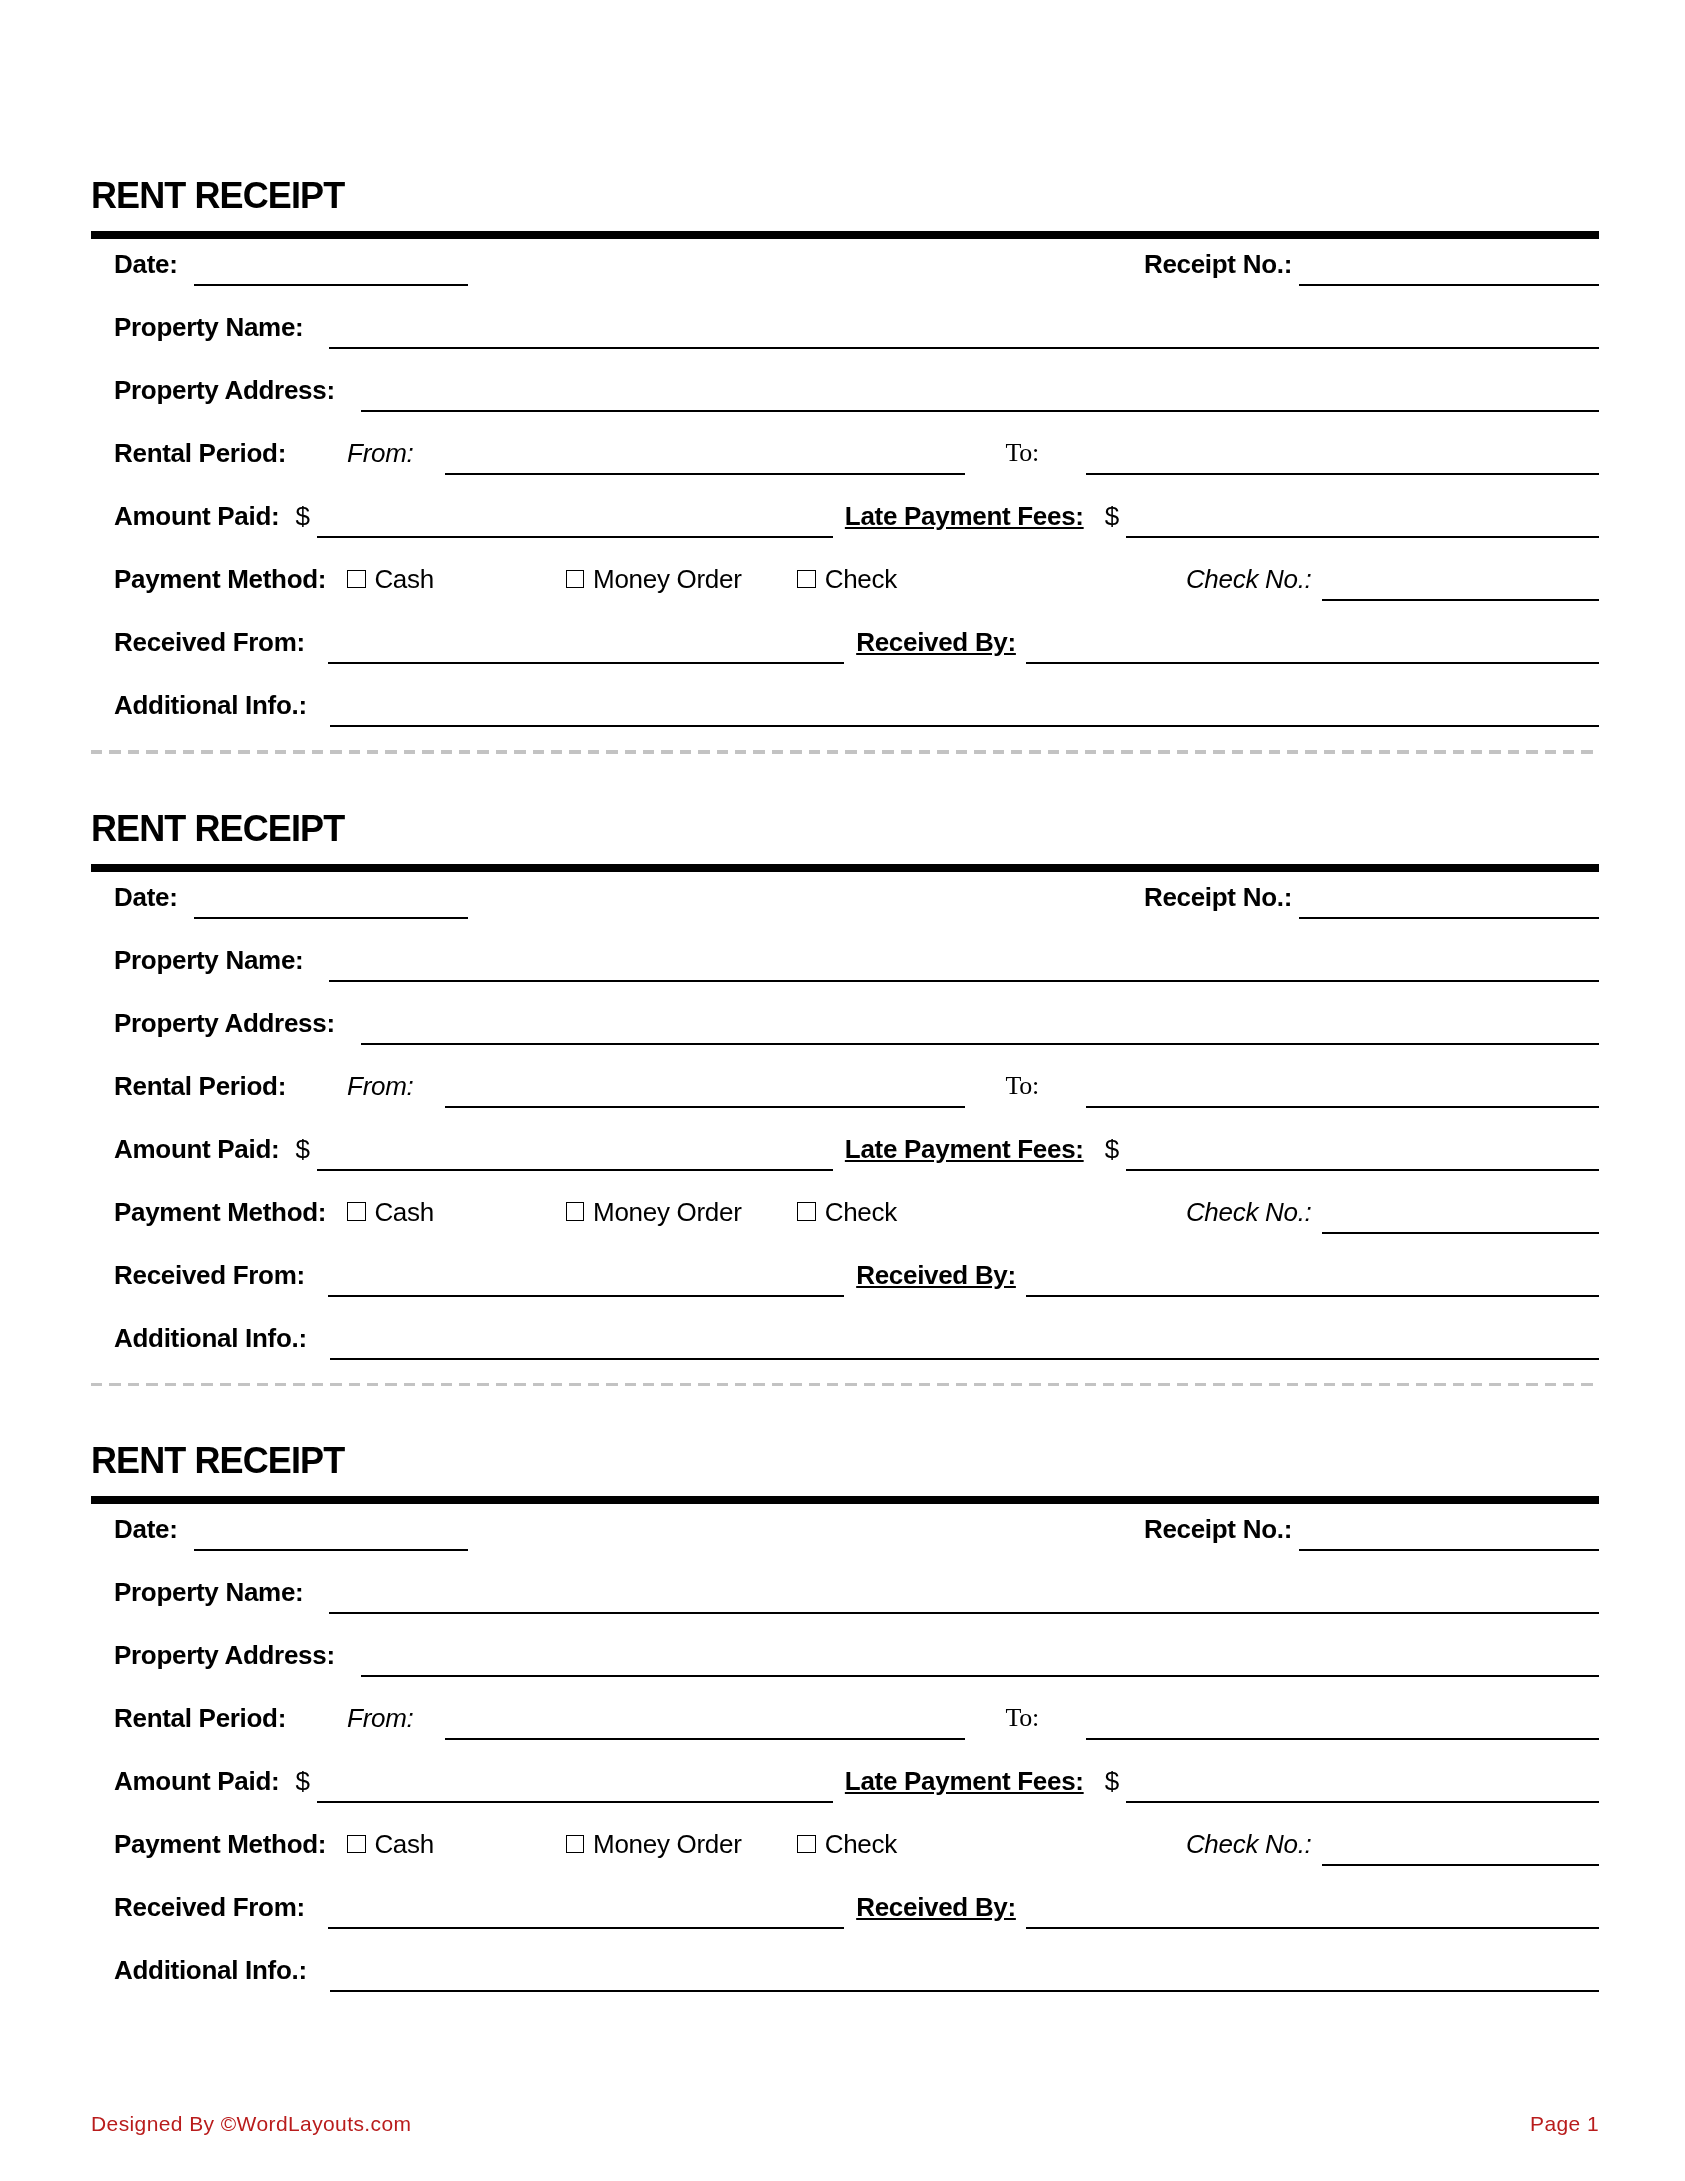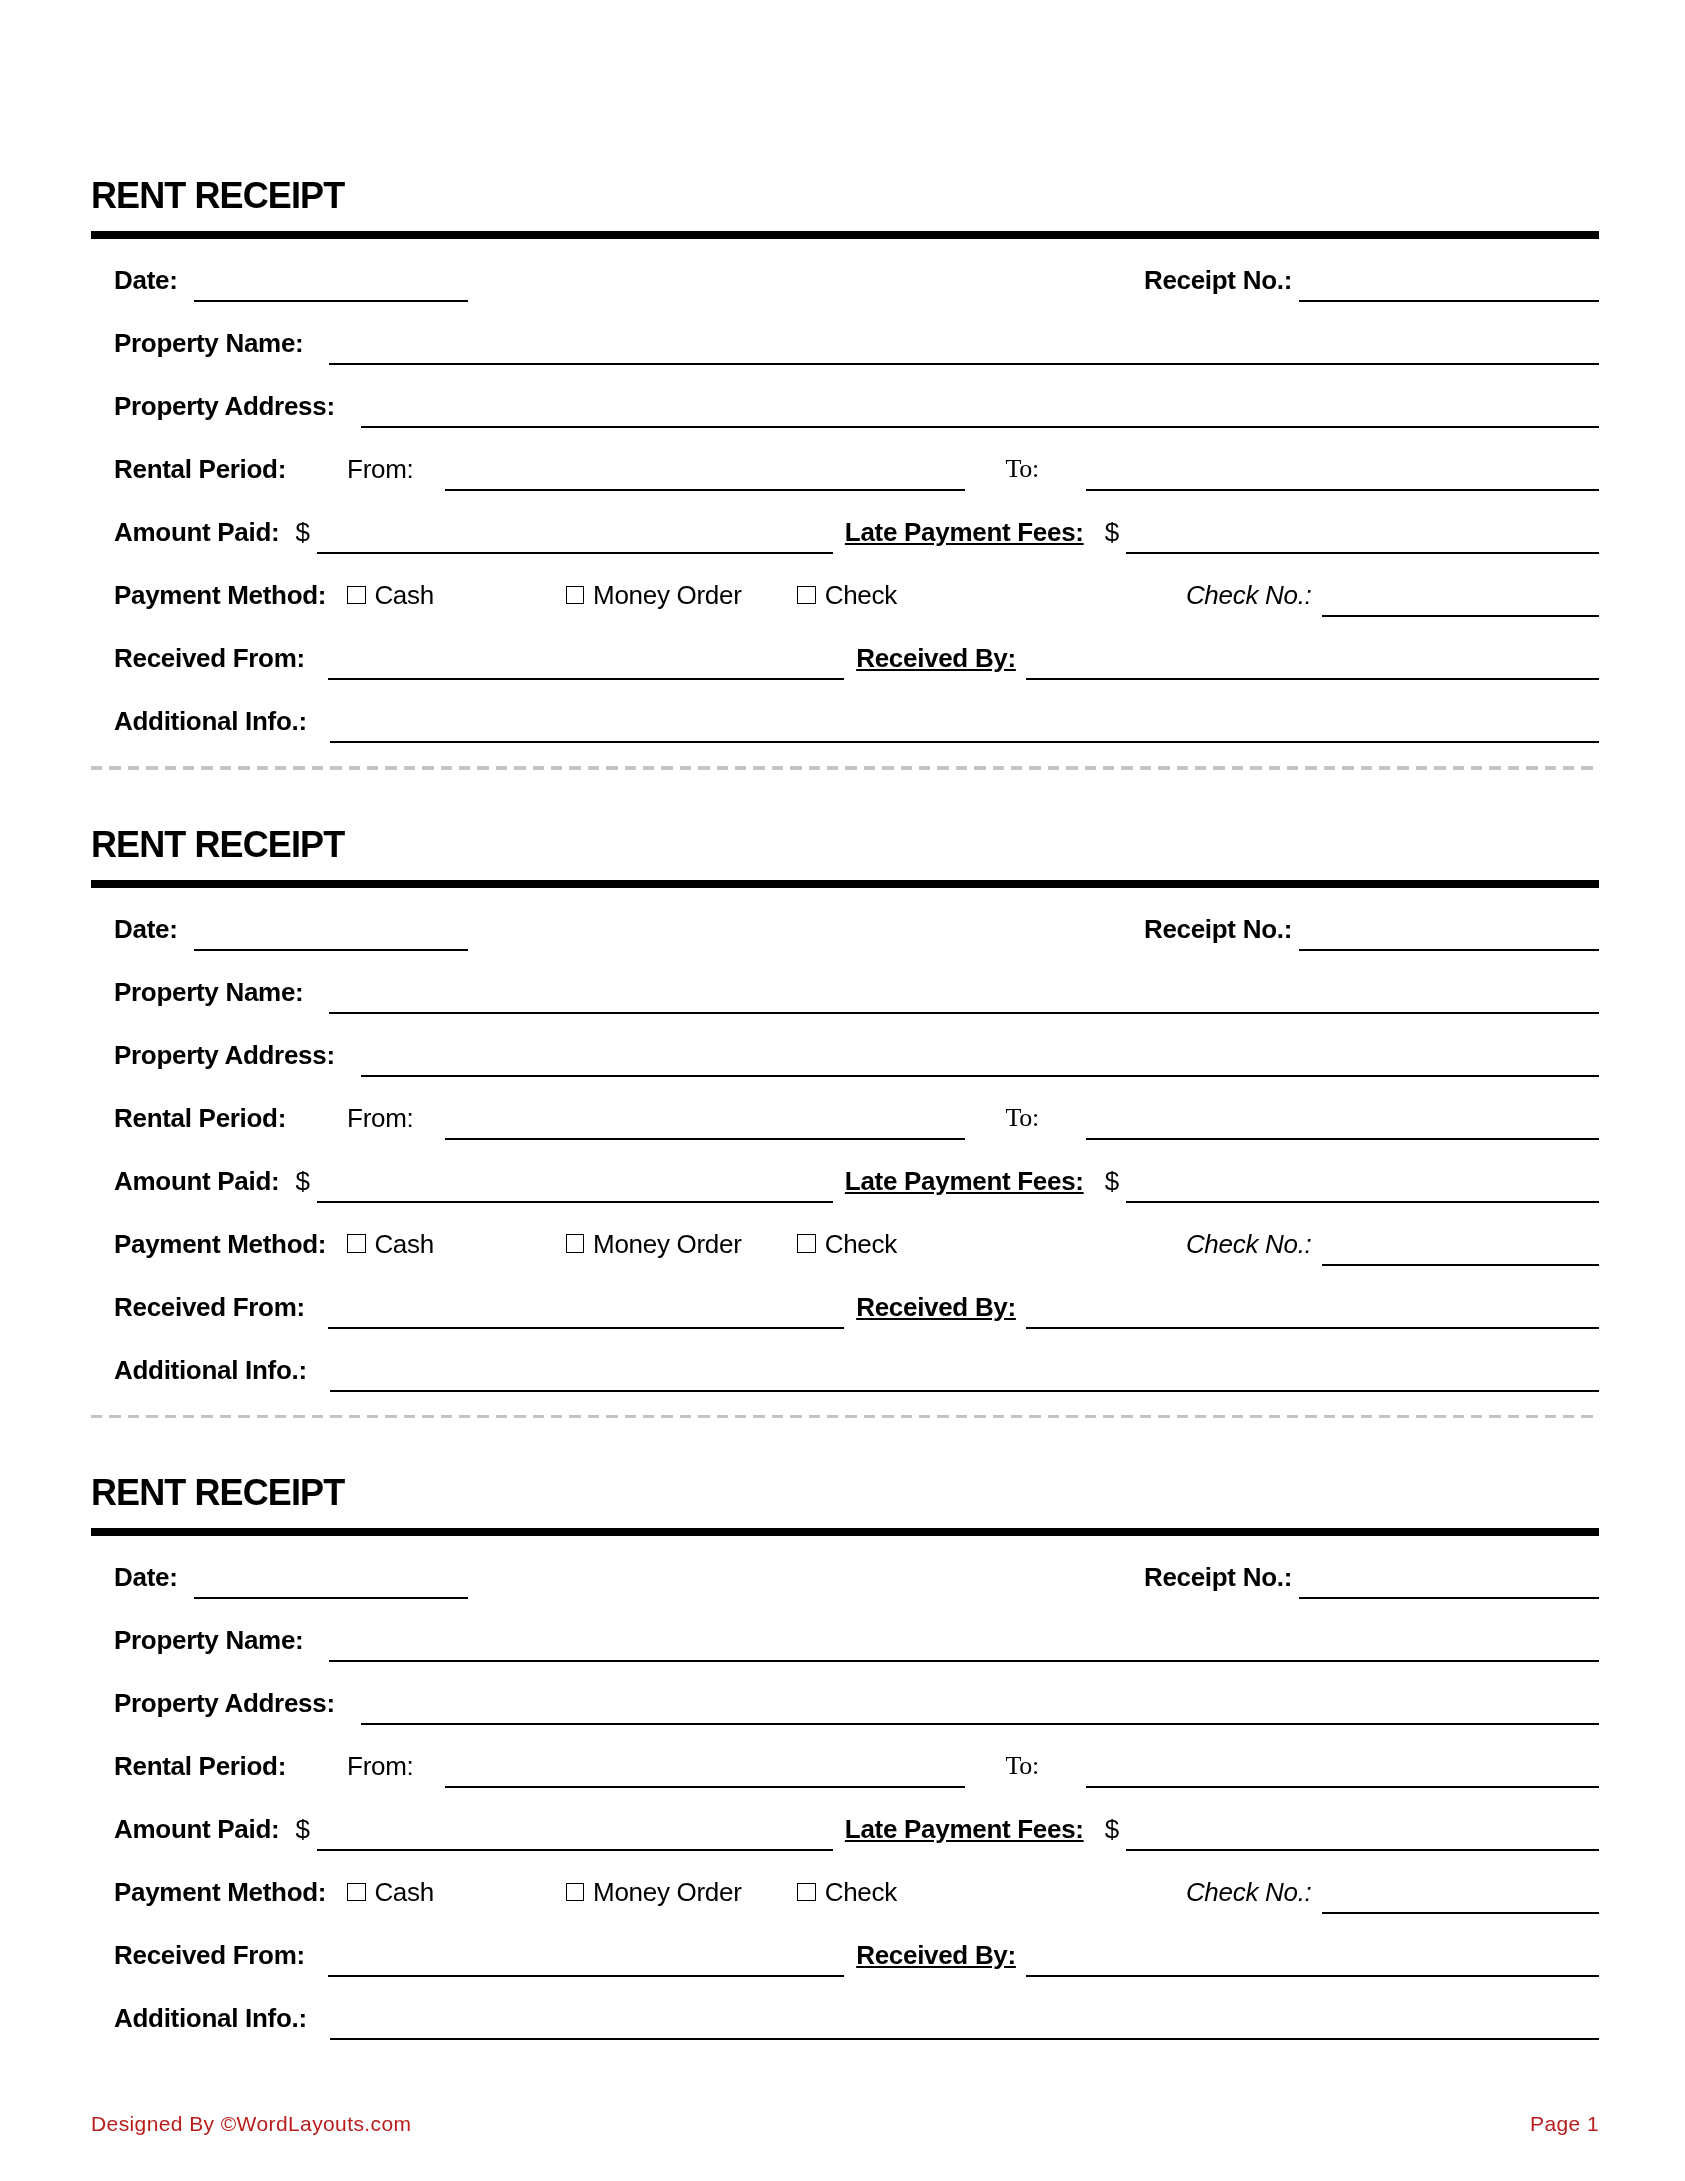--- a/index.html
+++ b/index.html
@@ -28,21 +28,21 @@
     line-height: 39px;
     margin: 0;
   }
 
   .thick-rule {
     height: 8px;
     background: #000000;
     margin-top: 16px;
   }
 
-  .rows { margin-top: 23px; }
+  .rows { margin-top: 7px; }
 
   .row {
     display: flex;
     align-items: flex-end;
     height: 40px;
     margin-bottom: 23px;
     padding-left: 23px;
   }
 
   .lbl {
@@ -105,21 +105,21 @@
   .ml10 { margin-left: 8.8px; }
   .ml12 { margin-left: 10.5px; }
   .ml14 { margin-left: 12.3px; text-decoration: underline; }
   .ml18 { margin-left: 16px; }
   .ml24 { margin-left: 21px; }
   .ml26 { margin-left: 23px; }
   .ml30 { margin-left: 26px; }
   .ml36 { margin-left: 32px; }
   .ml46 { margin-left: 40px; font-family: Liberation Serif, serif; }
   .ml54 { margin-left: 47px; }
-  .ml70 { margin-left: 61px; }
+  .ml70 { margin-left: 61px; font-style: italic; }
   .ml150 { margin-left: 132px; }
   .ml64 { margin-left: 56px; }
   .mlauto { margin-left: auto; font-style: italic; }
   .w312 { width: 274px; flex: 0 0 auto; }
   .w342 { width: 300px; flex: 0 0 auto; }
   .w588 { width: 516px; flex: 0 0 auto; }
   .w592 { width: 520px; flex: 0 0 auto; }
   .w315 { width: 277px; flex: 0 0 auto; }
 </style>
 </head>

